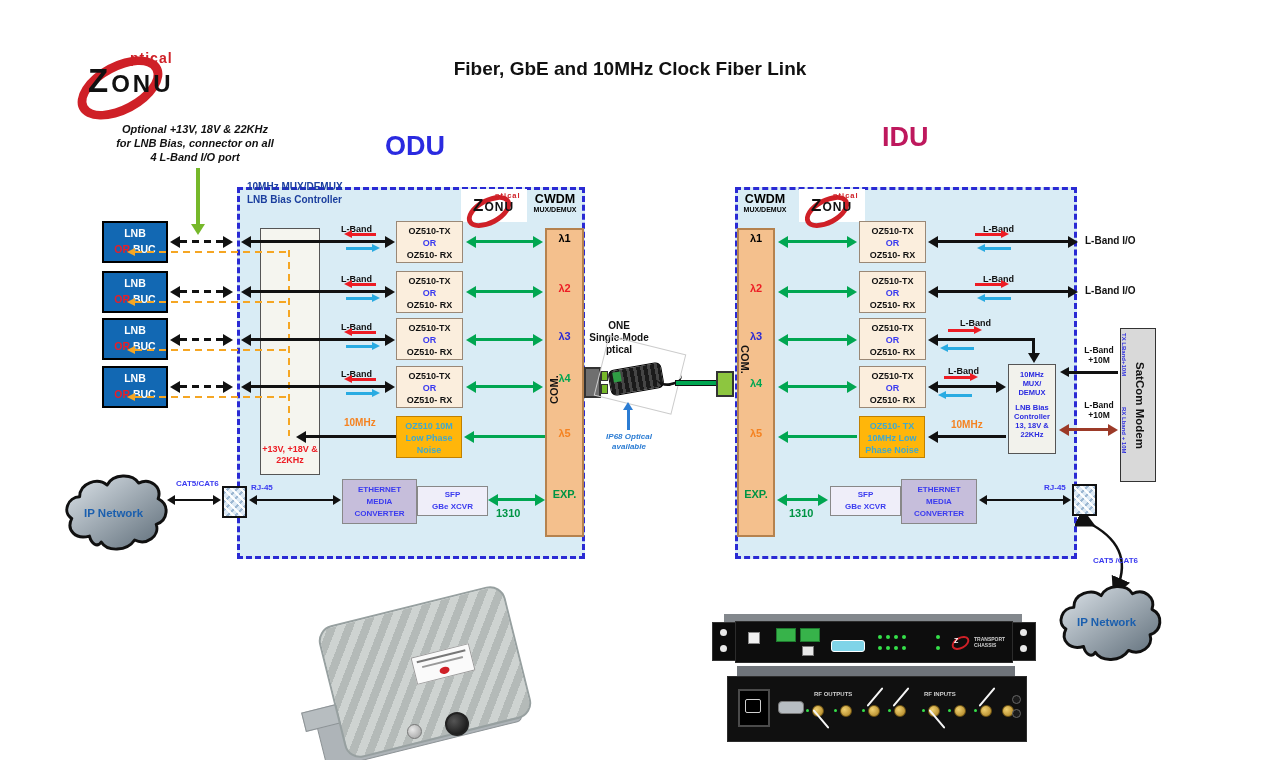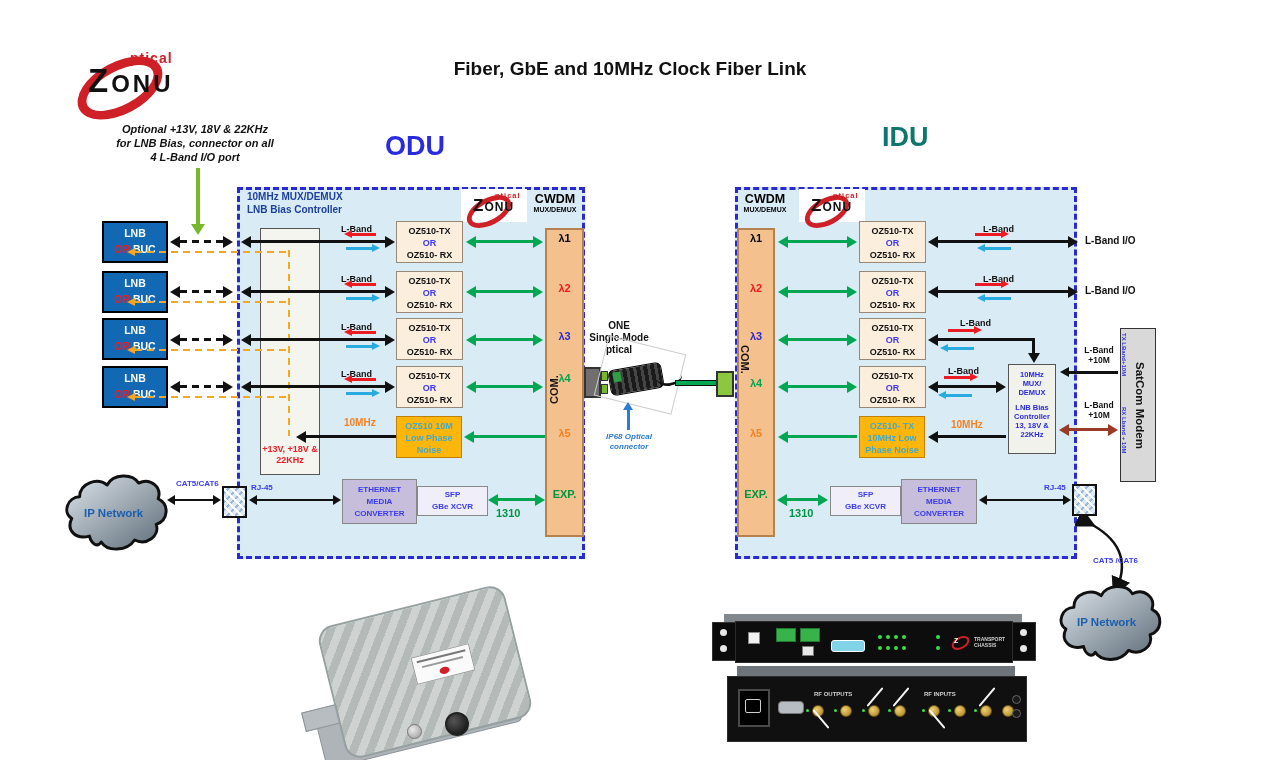--- a/index.html
+++ b/index.html
@@ -78,24 +78,24 @@
   </div>
 
   <div class="abs ctr b i" style="left:95px;top:122px;width:200px;font-size:11px;line-height:14px;color:#111">
     <div>Optional +13V, 18V &amp; 22KHz</div>
     <div>for LNB Bias, connector on all</div>
     <div>4 L-Band I/O port</div>
   </div>
   <div class="varr hd" style="left:196px;top:168px;height:56px;--c:#76b82a;--t:4px;--hh:7px;--hl:11px"></div>
 
   <div class="abs b" style="left:385px;top:131px;font-size:27px;color:#2a2ae0">ODU</div>
-  <div class="abs b" style="left:882px;top:122px;font-size:27px;color:#0f766e">IDU</div>
+  <div class="abs b" style="left:882px;top:122px;font-size:27px;color:#be185d">IDU</div>
 
   <div class="unitbox" style="left:237px;top:187px;width:348px;height:372px"></div>
-  <div class="abs b" style="left:247px;top:190px;font-size:10px;line-height:13px;color:#1b3f9e">
+  <div class="abs b" style="left:247px;top:180px;font-size:10px;line-height:13px;color:#1b3f9e">
     <div>10MHz MUX/DEMUX</div>
       <div>LNB Bias Controller</div>
   </div>
   <div class="whitebox" style="left:461px;top:189px;width:66px;height:33px">
     <div class="zlogo" style="left:2px;top:0;width:62px;height:33px">
       <span class="zl-ellipse" style="left:2px;top:9px;width:38px;height:17px;border-width:5px"></span>
       <span class="zl-ptical" style="left:32px;top:2px;font-size:7.5px">ptical</span>
       <span class="zl-word" style="left:10px;top:7px;font-size:12px;letter-spacing:1px"><span style="font-size:17px">Z</span><span>ONU</span></span>
     </div>
   </div>
@@ -236,21 +236,21 @@
   <div class="abs" style="left:600px;top:344px;width:78px;height:60px;border:1px solid #ccc;transform:rotate(14deg)"></div>
   <div class="abs" style="left:609px;top:366px;width:52px;height:24px;border-radius:6px;transform:rotate(-10deg);
        background:repeating-linear-gradient(90deg,#1a1a1a 0 4px,#454545 4px 7px);border:1px solid #000"></div>
   <div class="abs" style="left:613px;top:372px;width:8px;height:10px;background:#2f9e44;transform:rotate(-10deg)"></div>
   <div class="abs" style="left:656px;top:367px;width:26px;height:16px;border-bottom:3px solid #111;border-radius:50%;transform:rotate(-8deg)"></div>
   <div class="arr" style="left:676px;top:381px;width:40px;--t:4px;--c:#00a651;box-shadow:0 0 0 1px #111"></div>
   <div class="abs" style="left:716px;top:371px;width:18px;height:26px;background:#8dc63f;border:2px solid #333;box-sizing:border-box"></div>
   <div class="varr hu" style="left:627px;top:410px;height:20px;--c:#2b7cd3;--t:2.5px;--hh:5px;--hl:8px"></div>
   <div class="abs ctr b i" style="left:597px;top:432px;width:64px;font-size:8px;line-height:10px;color:#2b7cd3">
     <div>IP68 Optical</div>
-      <div>connector</div>
+      <div>available</div>
   </div>
 
   <div class="unitbox" style="left:735px;top:187px;width:342px;height:372px"></div>
   <div class="abs ctr" style="left:738px;top:192px;width:54px">
     <div class="b" style="font-size:12.5px">CWDM</div>
     <div style="font-size:7px;font-weight:bold">MUX/DEMUX</div>
   </div>
   <div class="whitebox" style="left:799px;top:189px;width:66px;height:33px">
     <div class="zlogo" style="left:2px;top:0;width:62px;height:33px">
       <span class="zl-ellipse" style="left:2px;top:9px;width:38px;height:17px;border-width:5px"></span>

